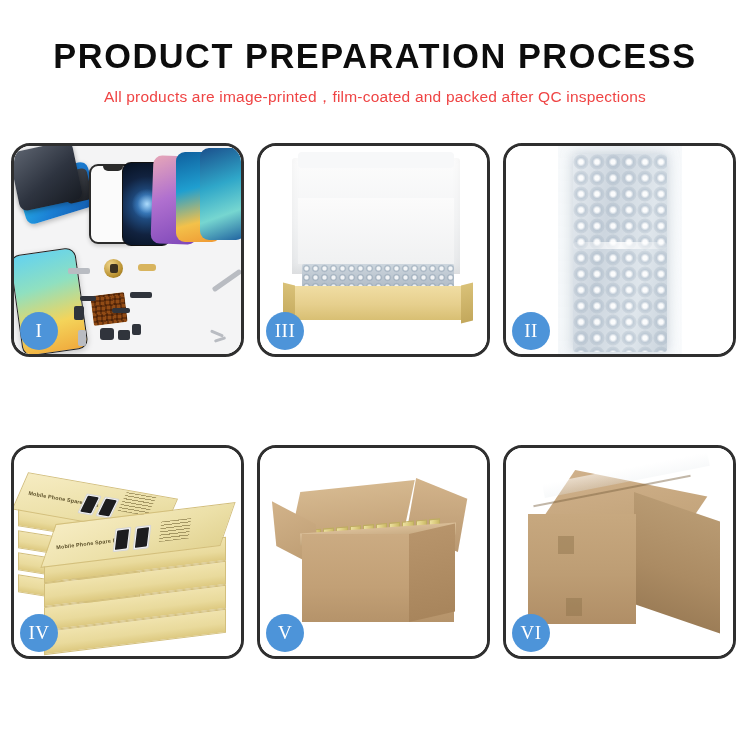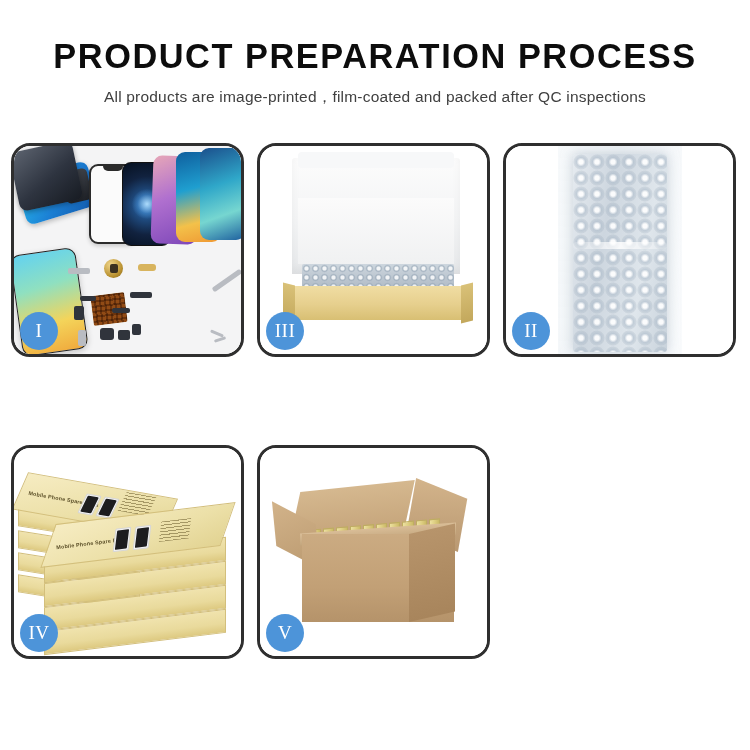--- a/index.html
+++ b/index.html
@@ -23,21 +23,21 @@
     font-weight:700;
     letter-spacing:1.6px;
     color:#0d0d0d;
     line-height:44px;
     font-family:"Liberation Sans", sans-serif;
     transform:scaleX(0.98);
   }
   .subtitle{
     font-size:15.5px;
     font-weight:400;
-    color:#404040;
+    color:#ef4444;
     line-height:22px;
     margin-top:8px;
     letter-spacing:.2px;
   }
 
   
   .grid{
     position:absolute;
     top:143px;left:11px;
     width:728px;
@@ -433,14 +433,26 @@
         <div class="c-item"></div>
         <div class="c-item"></div>
       </div>
       <div class="c-flapL"></div>
       <div class="c-rim"></div>
       <div class="c-body"></div>
     </div>
     <div class="badge">V</div>
   </div>
 
+  <div class="panel">
+    <div class="panel-inner p6">
+      <div class="k-top"></div>
+      <div class="k-side"></div>
+      <div class="k-front"></div>
+      <div class="k-seam"></div>
+      <div class="k-tape"></div>
+      <div class="k-tab" style="left:52px;top:88px;"></div>
+      <div class="k-tab" style="left:60px;top:150px;"></div>
+    </div>
+    <div class="badge">VI</div>
+  </div>
 
 </div>
 
 </body></html>

